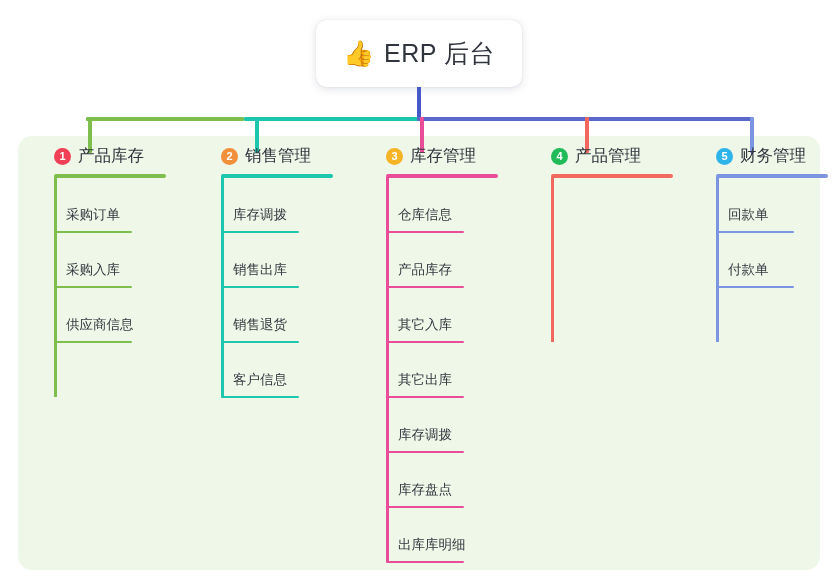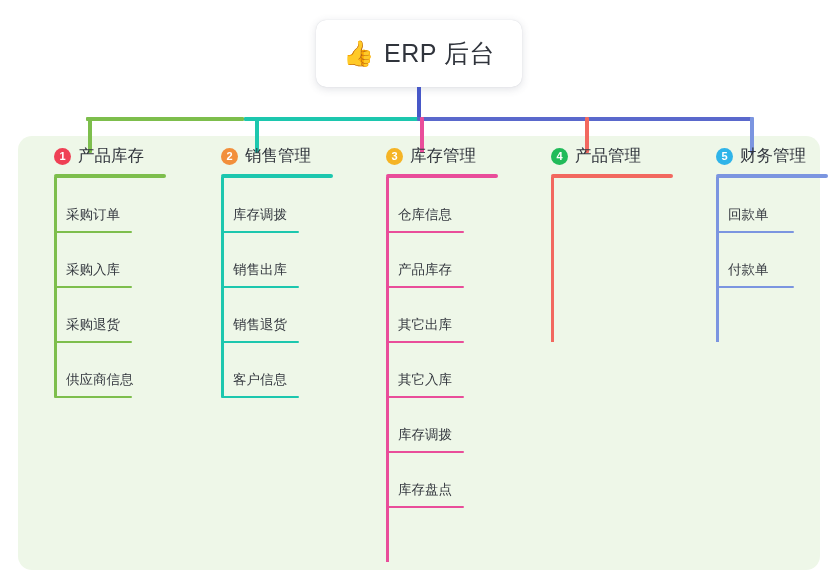--- a/index.html
+++ b/index.html
@@ -178,24 +178,20 @@
       <div class="items">
         <div class="item">
           <span class="item-label">采购订单</span>
           <div class="item-rule" style="background: rgb(125, 190, 76); width: 78px;"></div>
         </div>
         <div class="item">
           <span class="item-label">采购入库</span>
           <div class="item-rule" style="background: rgb(125, 190, 76); width: 78px;"></div>
         </div>
         <div class="item">
-          <span class="item-label">采购退货</span>
-          <div class="item-rule" style="background: rgb(125, 190, 76); width: 78px;"></div>
-        </div>
-        <div class="item">
           <span class="item-label">供应商信息</span>
           <div class="item-rule" style="background: rgb(125, 190, 76); width: 78px;"></div>
         </div>
       </div>
     </div>
     <div class="branch" style="left: 203px; width: 150px;">
       <div class="branch-head">
         <span class="badge" style="background: rgb(242, 143, 59);">2</span>
         <span class="branch-title">销售管理</span>
       </div>
@@ -230,33 +226,37 @@
       <div class="items">
         <div class="item">
           <span class="item-label">仓库信息</span>
           <div class="item-rule" style="background: rgb(233, 77, 154); width: 78px;"></div>
         </div>
         <div class="item">
           <span class="item-label">产品库存</span>
           <div class="item-rule" style="background: rgb(233, 77, 154); width: 78px;"></div>
         </div>
         <div class="item">
+          <span class="item-label">其它入库</span>
+          <div class="item-rule" style="background: rgb(233, 77, 154); width: 78px;"></div>
+        </div>
+        <div class="item">
           <span class="item-label">其它出库</span>
           <div class="item-rule" style="background: rgb(233, 77, 154); width: 78px;"></div>
         </div>
         <div class="item">
-          <span class="item-label">其它入库</span>
-          <div class="item-rule" style="background: rgb(233, 77, 154); width: 78px;"></div>
-        </div>
-        <div class="item">
           <span class="item-label">库存调拨</span>
           <div class="item-rule" style="background: rgb(233, 77, 154); width: 78px;"></div>
         </div>
         <div class="item">
           <span class="item-label">库存盘点</span>
+          <div class="item-rule" style="background: rgb(233, 77, 154); width: 78px;"></div>
+        </div>
+        <div class="item">
+          <span class="item-label">出库库明细</span>
           <div class="item-rule" style="background: rgb(233, 77, 154); width: 78px;"></div>
         </div>
       </div>
     </div>
     <div class="branch" style="left: 533px; width: 160px;">
       <div class="branch-head">
         <span class="badge" style="background: rgb(33, 187, 90);">4</span>
         <span class="branch-title">产品管理</span>
       </div>
       <div class="head-rule" style="background: rgb(242, 104, 95); width: 122px; margin-left: 18px;"></div>

